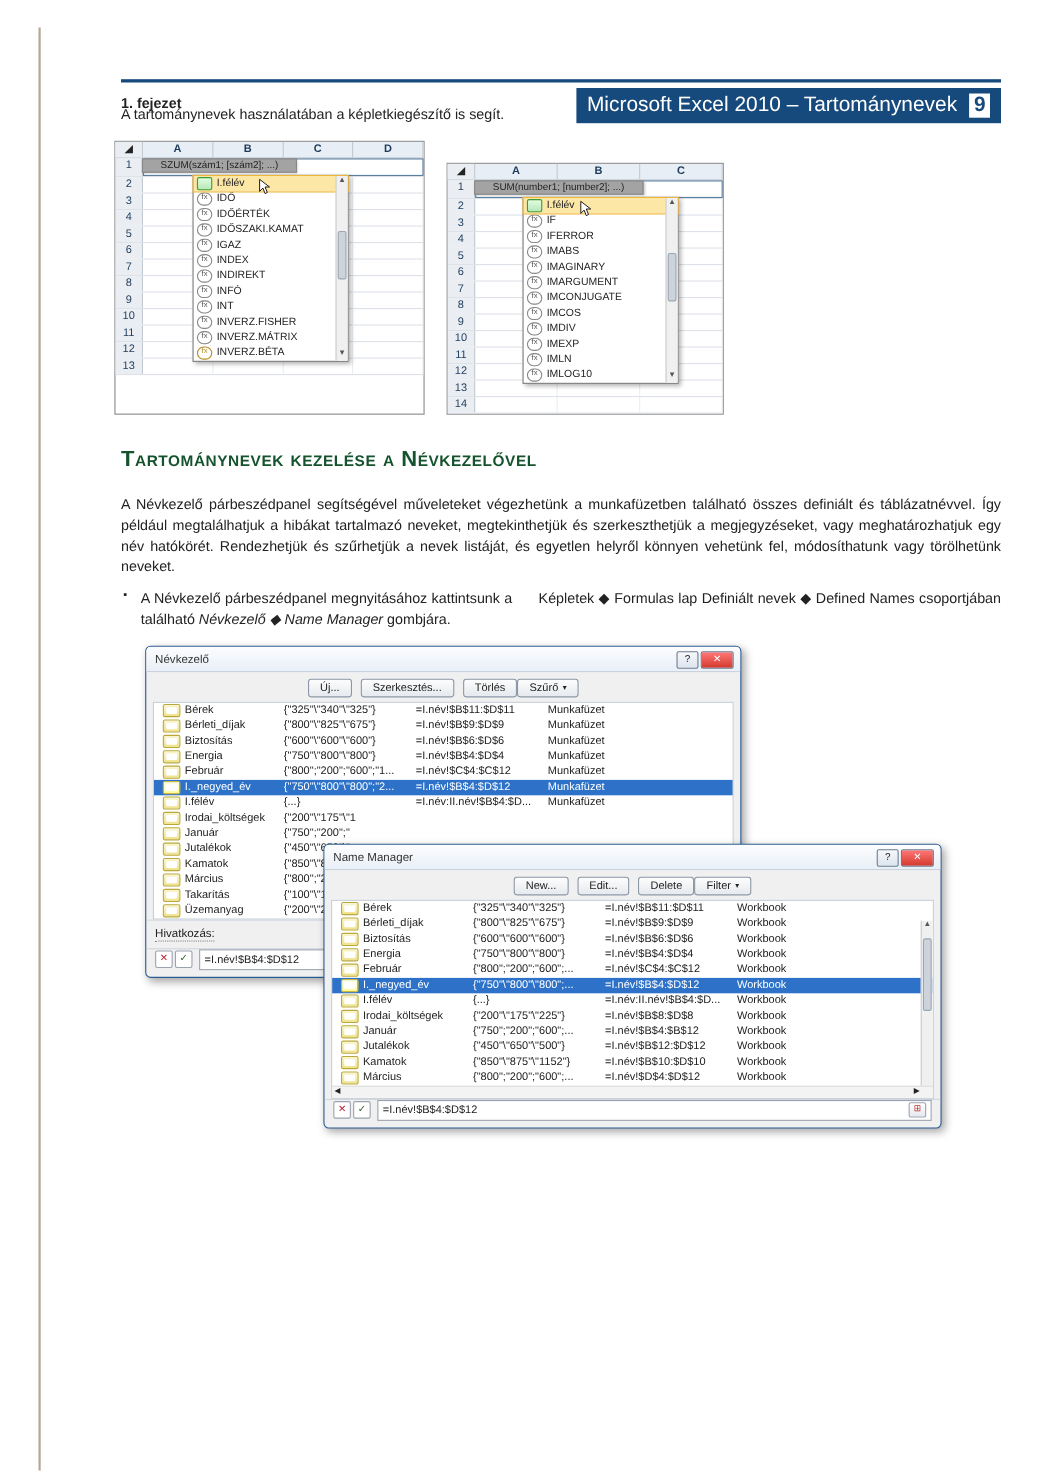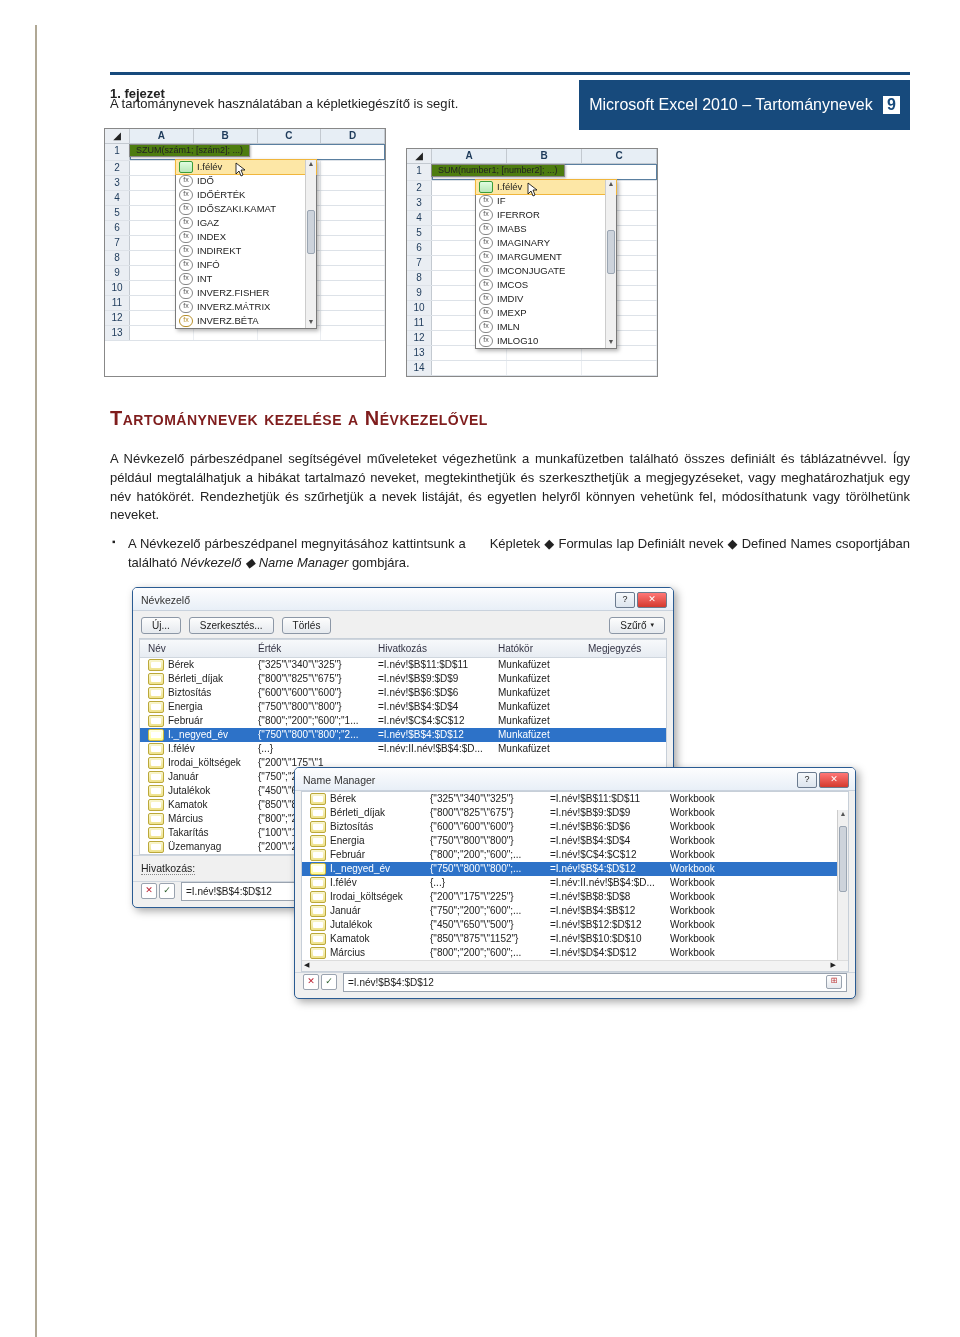--- a/index.html
+++ b/index.html
@@ -33,25 +33,25 @@
   .header-left {
     position: absolute;
     left: 0;
     top: 14px;
     font-weight: bold;
     font-size: 13px;
   }
   .header-bar {
     background: #174a7c;
     color: #fff;
-    padding: 16px 10px;
+    padding: 5px 10px;
     position: absolute;
     right: 0;
     top: 8px;
-    font-size: 16px;
+    font-size: 19px;
   }
   .header-bar .num {
     display: inline-block;
     color: #174a7c;
     background: #fff;
     padding: 0 4px;
     margin-left: 6px;
     font-weight: bold;
   }
   .header-underline {
@@ -133,24 +133,24 @@
     border-right: 1px solid #ebeef2;
     padding: 2px 4px;
     white-space: nowrap;
     overflow: visible;
     position: relative;
   }
   .formula-tooltip {
     position: absolute;
     left: 24px;
     top: 15px;
-    background: #4d7c0f;
+    background: #a3a3a3;
     border: 1px solid #888;
     font-size: 9px;
-    padding: 1px 6px;
+    padding: 1px 16px;
     white-space: nowrap;
     z-index: 3;
     box-shadow: 1px 1px 2px rgba(0,0,0,0.25);
   }
   .dropdown {
     position: absolute;
     background: #fff;
     border: 1px solid #7a7a7a;
     width: 140px;
     font-size: 9.5px;
@@ -210,21 +210,21 @@
     right: 0;
     height: 10px;
     text-align: center;
     font-size: 7px;
     color: #555;
   }
   .scrollbar-v .arr.u { top: 0; }
   .scrollbar-v .arr.d { bottom: 0; }
 
   h2.section {
-    color: #7f1d1d;
+    color: #14532d;
     font-size: 20px;
     font-weight: bold;
     font-variant: small-caps;
     margin: 26px 0 10px 0;
     letter-spacing: 0.5px;
   }
 
   
   .dialog {
     border: 1px solid #2a5b92;
@@ -255,21 +255,21 @@
     line-height: 12px;
     background: linear-gradient(#f5f8fb, #dde5ee);
   }
   .winbtn.close {
     background: linear-gradient(#f77, #d43a2e);
     color: #fff;
     width: 28px;
   }
   .dialog .toolbar {
     display: flex;
-    justify-content: space-between;
+    justify-content: center;
     padding: 6px 8px 4px 8px;
   }
   .dialog .toolbar .left { display: flex; gap: 8px; }
   .btn {
     background: linear-gradient(#fdfdfd, #e5e9ee);
     border: 1px solid #8c97a6;
     border-radius: 3px;
     padding: 2px 10px;
     font-size: 10px;
     display: inline-flex;
@@ -790,27 +790,20 @@
           <span class="btn">
               <span>Törlés</span>
             </span>
         </div>
         <span class="btn">
             <span>Szűrő</span>
             <span class="dd">▾</span>
           </span>
       </div>
       <div class="list">
-        <div class="list-header">
-          <span>Név</span>
-          <span>Érték</span>
-          <span>Hivatkozás</span>
-          <span>Hatókör</span>
-          <span>Megjegyzés</span>
-        </div>
         <div class="list-body" id="hu-list">
             <div class="list-row">
               <span class="nm">
                 <span class="name-icon"></span>
                 <span>Bérek</span>
               </span>
               <span>{"325"\"340"\"325"}</span>
               <span>=I.név!$B$11:$D$11</span>
               <span>Munkafüzet</span>
               <span></span>
@@ -963,20 +956,37 @@
     </div>
 
     <div class="dialog dlg-en">
       <div class="titlebar">
         <span class="title">Name Manager</span>
         <div class="winbtns">
           <span class="winbtn">?</span>
           <span class="winbtn close">✕</span>
         </div>
       </div>
+      <div class="toolbar">
+        <div class="left">
+          <span class="btn">
+              <span>New...</span>
+            </span>
+          <span class="btn">
+              <span>Edit...</span>
+            </span>
+          <span class="btn">
+              <span>Delete</span>
+            </span>
+        </div>
+        <span class="btn">
+            <span>Filter</span>
+            <span class="dd">▾</span>
+          </span>
+      </div>
       <div class="list">
         <div class="list-body" id="en-list">
             <div class="list-row">
               <span class="nm">
                 <span class="name-icon"></span>
                 <span>Bérek</span>
               </span>
               <span>{"325"\"340"\"325"}</span>
               <span>=I.név!$B$11:$D$11</span>
               <span>Workbook</span>

